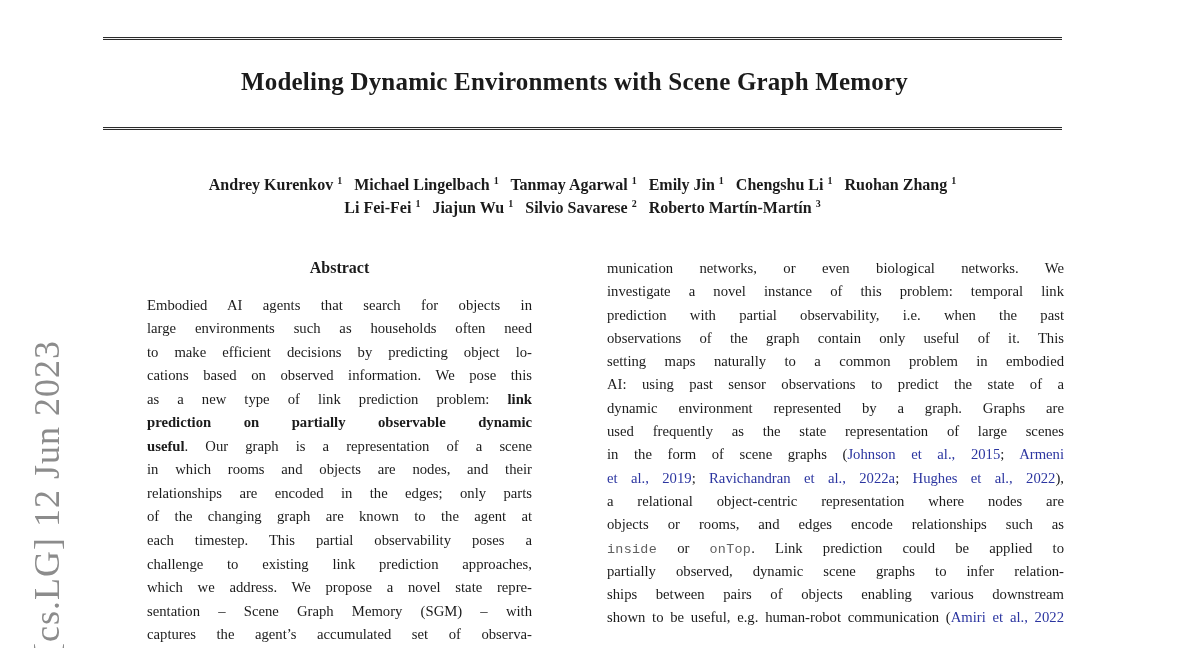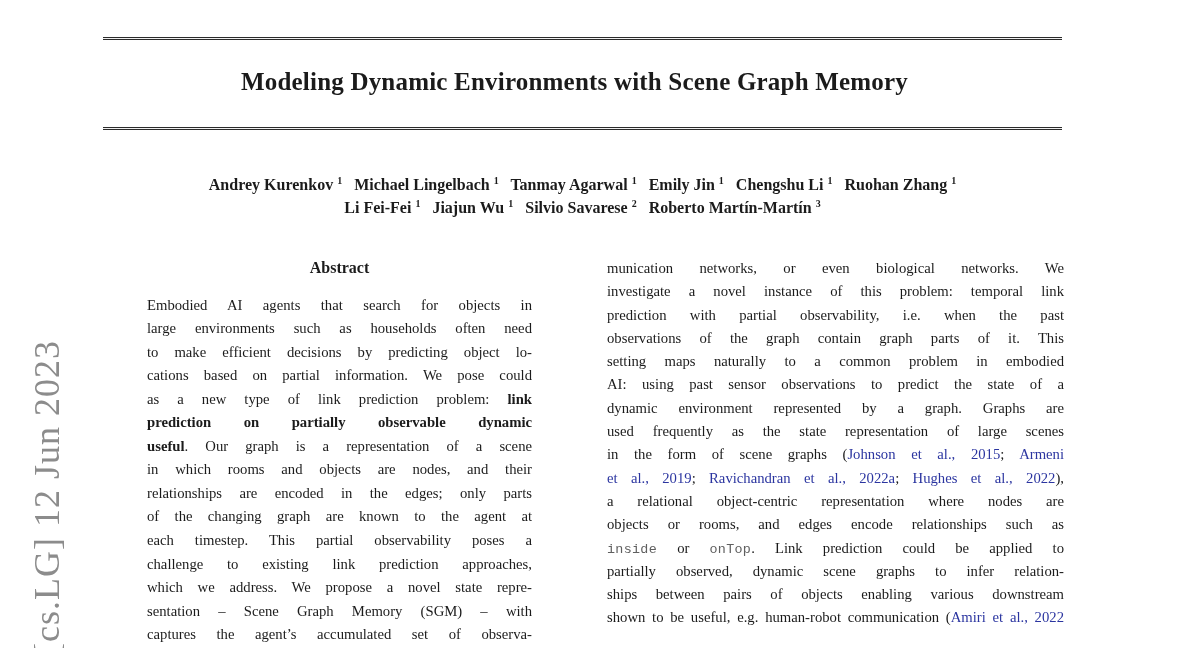--- a/index.html
+++ b/index.html
@@ -60,39 +60,39 @@
     <div class="author-line"><span>Andrey Kurenkov </span><sup>1</sup><span>   Michael Lingelbach </span><sup>1</sup><span>   Tanmay Agarwal </span><sup>1</sup><span>   Emily Jin </span><sup>1</sup><span>   Chengshu Li </span><sup>1</sup><span>   Ruohan Zhang </span><sup>1</sup></div>
     <div class="author-line"><span>Li Fei-Fei </span><sup>1</sup><span>   Jiajun Wu </span><sup>1</sup><span>   Silvio Savarese </span><sup>2</sup><span>   Roberto Martín-Martín </span><sup>3</sup></div>
   </div>
 
   <div class="abstract-heading">Abstract</div>
 
   <div class="abstract-body">
       <div class="tline"><span>Embodied AI agents that search for objects in</span></div>
       <div class="tline"><span>large environments such as households often need</span></div>
       <div class="tline"><span>to make efficient decisions by predicting object lo-</span></div>
-      <div class="tline"><span>cations based on partial information. We pose could</span></div>
+      <div class="tline"><span>cations based on observed information. We pose this</span></div>
       <div class="tline"><span>as a new type of link prediction problem: </span><span class="seg-b">link</span></div>
       <div class="tline"><span class="seg-b">prediction on partially observable dynamic</span></div>
       <div class="tline"><span class="seg-b">useful</span><span>. Our graph is a representation of a scene</span></div>
       <div class="tline"><span>in which rooms and objects are nodes, and their</span></div>
       <div class="tline"><span>relationships are encoded in the edges; only parts</span></div>
       <div class="tline"><span>of the changing graph are known to the agent at</span></div>
       <div class="tline"><span>each timestep. This partial observability poses a</span></div>
       <div class="tline"><span>challenge to existing link prediction approaches,</span></div>
       <div class="tline"><span>which we address. We propose a novel state repre-</span></div>
       <div class="tline"><span>sentation – Scene Graph Memory (SGM) – with</span></div>
       <div class="tline"><span>captures the agent’s accumulated set of observa-</span></div>
     </div>
 
   <div class="intro-body">
       <div class="tline"><span>munication networks, or even biological networks. We</span></div>
       <div class="tline"><span>investigate a novel instance of this problem: temporal link</span></div>
       <div class="tline"><span>prediction with partial observability, i.e. when the past</span></div>
-      <div class="tline"><span>observations of the graph contain graph parts of it. This</span></div>
+      <div class="tline"><span>observations of the graph contain only useful of it. This</span></div>
       <div class="tline"><span>setting maps naturally to a common problem in embodied</span></div>
       <div class="tline"><span>AI: using past sensor observations to predict the state of a</span></div>
       <div class="tline"><span>dynamic environment represented by a graph. Graphs are</span></div>
       <div class="tline"><span>used frequently as the state representation of large scenes</span></div>
       <div class="tline"><span>in the form of </span><span class="seg-i">scene graphs</span><span> (</span><span class="seg-c">Johnson et al., 2015</span><span>; </span><span class="seg-c">Armeni</span></div>
       <div class="tline"><span class="seg-c">et al., 2019</span><span>; </span><span class="seg-c">Ravichandran et al., 2022a</span><span>; </span><span class="seg-c">Hughes et al., 2022</span><span>),</span></div>
       <div class="tline"><span>a relational object-centric representation where nodes are</span></div>
       <div class="tline"><span>objects or rooms, and edges encode relationships such as</span></div>
       <div class="tline"><span class="seg-m">inside</span><span> or </span><span class="seg-m">onTop</span><span>. Link prediction could be applied to</span></div>
       <div class="tline"><span>partially observed, dynamic scene graphs to infer relation-</span></div>

